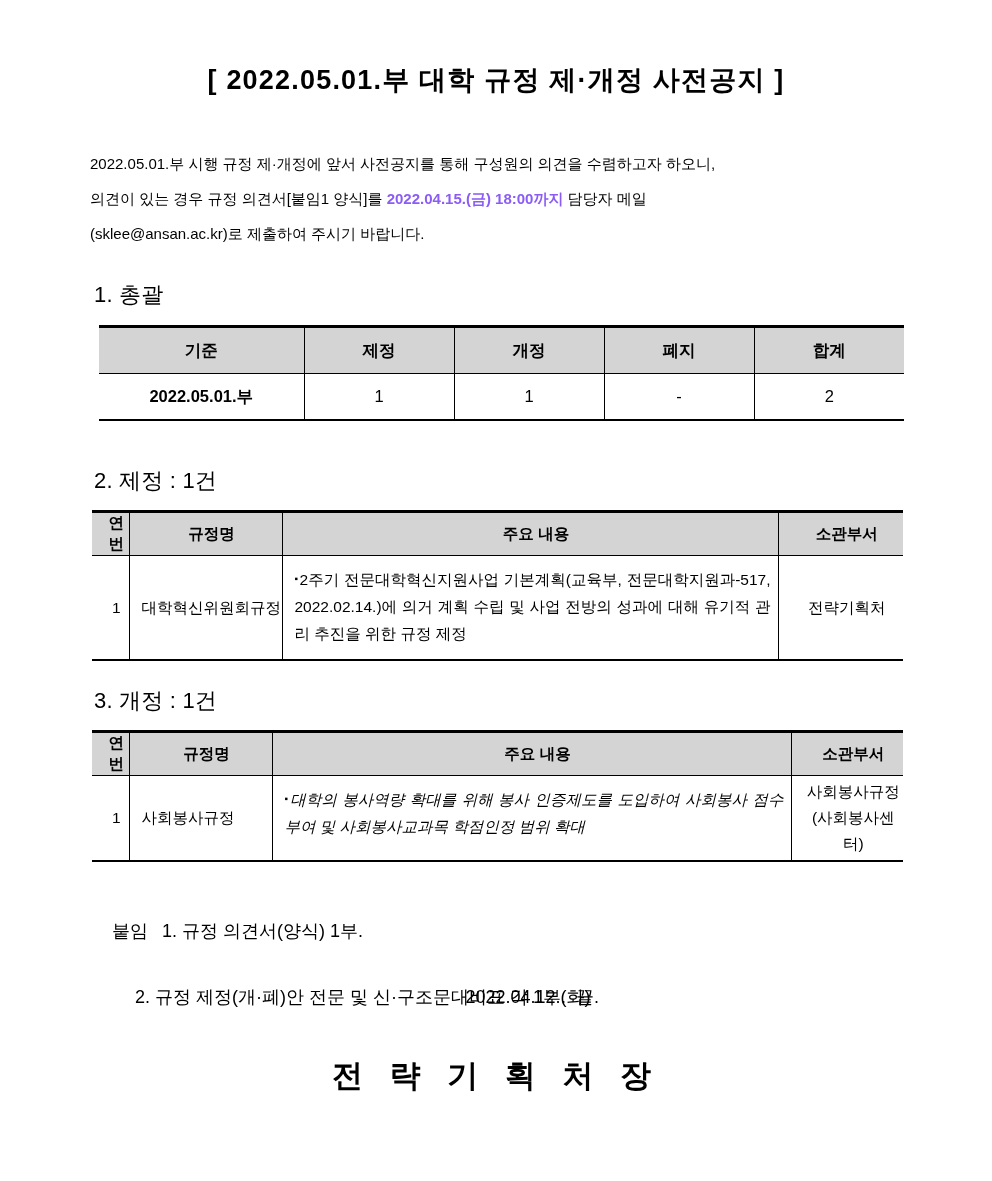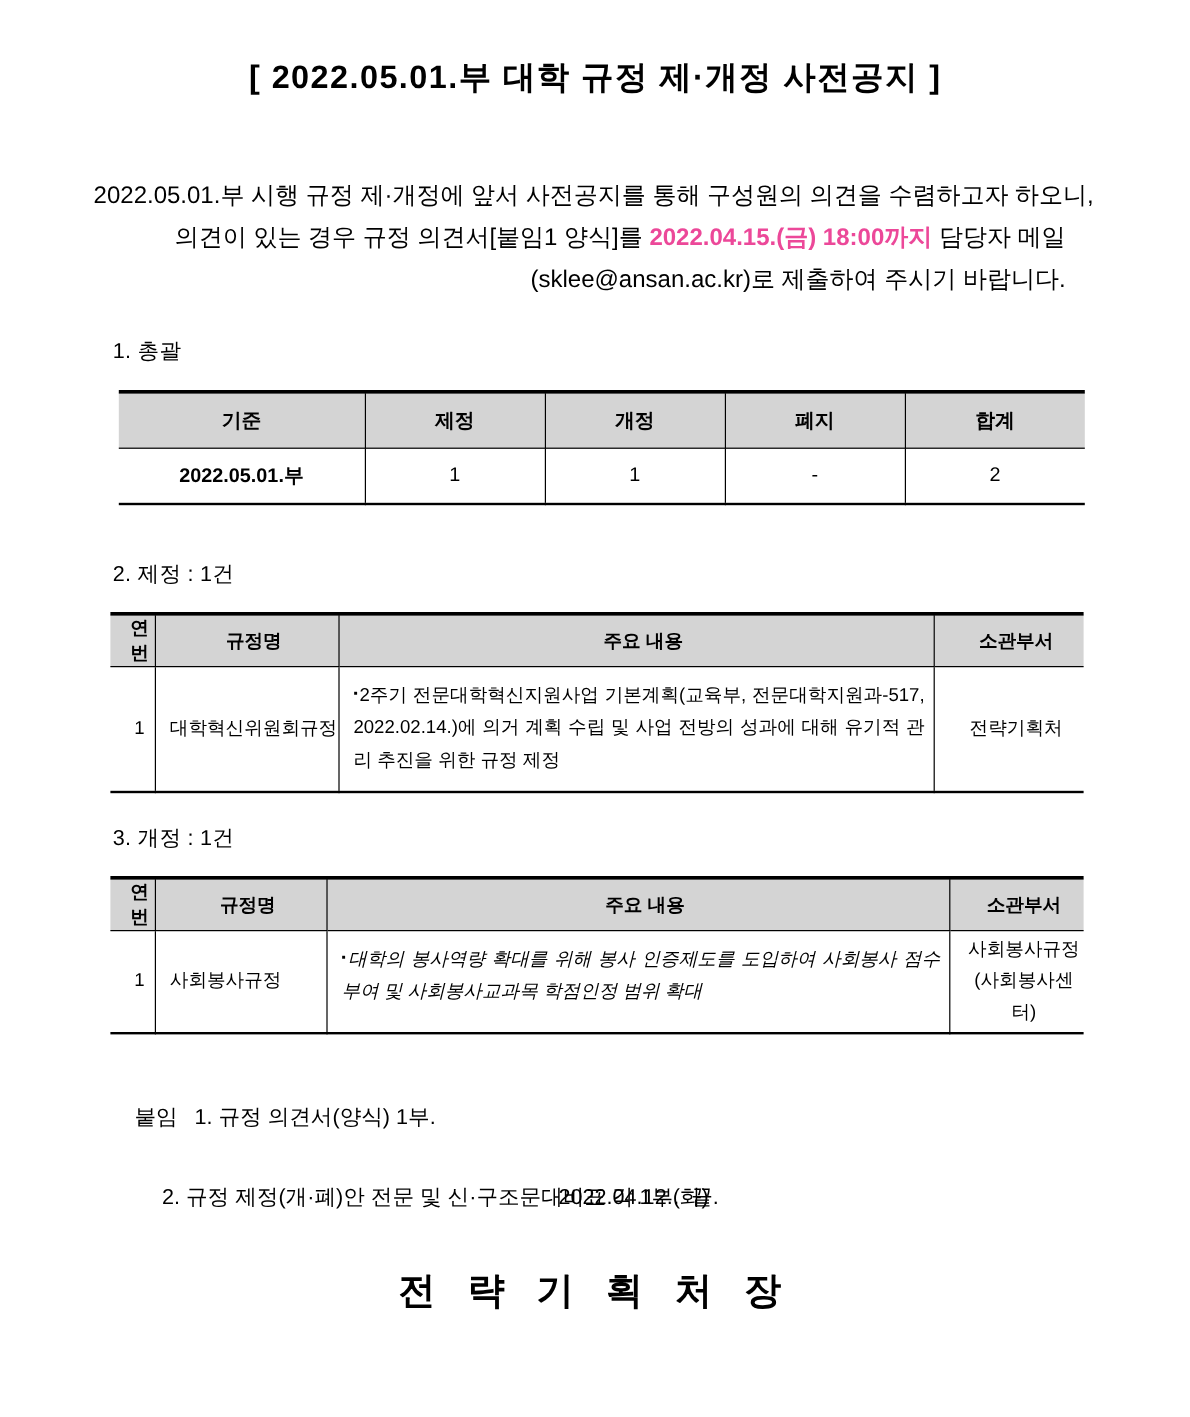--- a/index.html
+++ b/index.html
@@ -23,48 +23,47 @@
     box-sizing: border-box;
   }
 
   
   .doc-title {
     text-align: center;
     font-size: 27px;
     font-weight: 700;
     letter-spacing: 1.2px;
     margin: 0;
-    padding-top: 46px;
+    padding-top: 62px;
     white-space: pre;
   }
 
   
   .intro {
     margin: 0;
     padding: 0;
     position: absolute;
-    left: 78px;
+    left: 90px;
     top: 146px;
     width: 810px;
-    font-size: 20px;
+    font-size: 15px;
     line-height: 35px;
     white-space: nowrap;
-    text-align: right;
   }
   .intro .line { display: block; }
   .intro .hl {
-    color: #ec4899;
+    color: #8b5cf6;
     font-weight: 700;
   }
 
   
   .section-heading {
     position: absolute;
     left: 94px;
-    font-size: 18px;
+    font-size: 22px;
     font-weight: 400;
     letter-spacing: 0.2px;
     white-space: pre;
   }
   #h-total   { top: 280px; }
   #h-enact   { top: 466px; }
   #h-amend   { top: 686px; }
 
   
   table {

